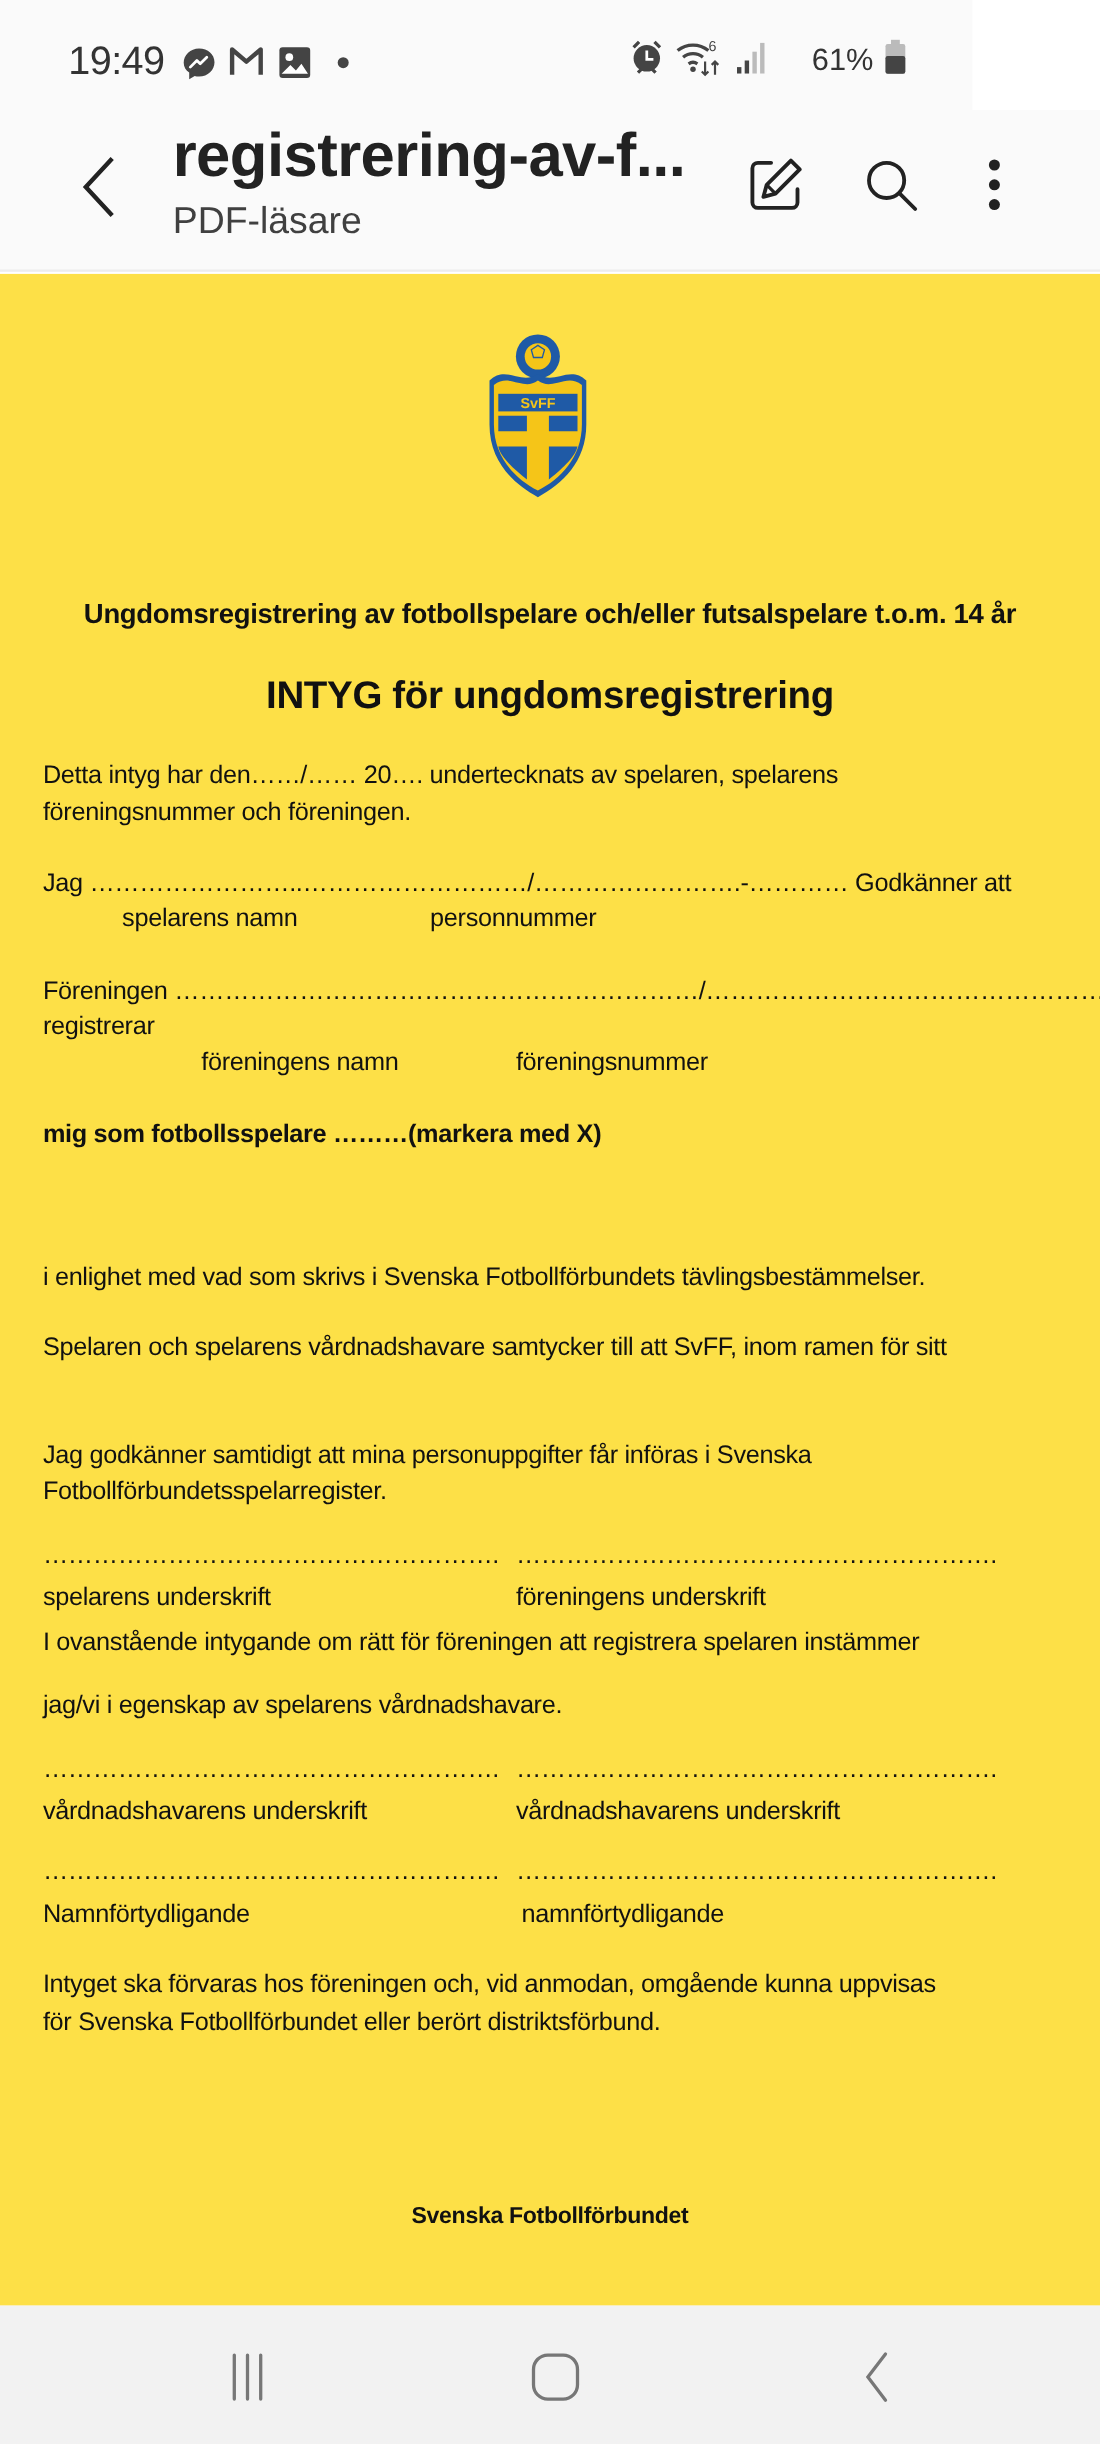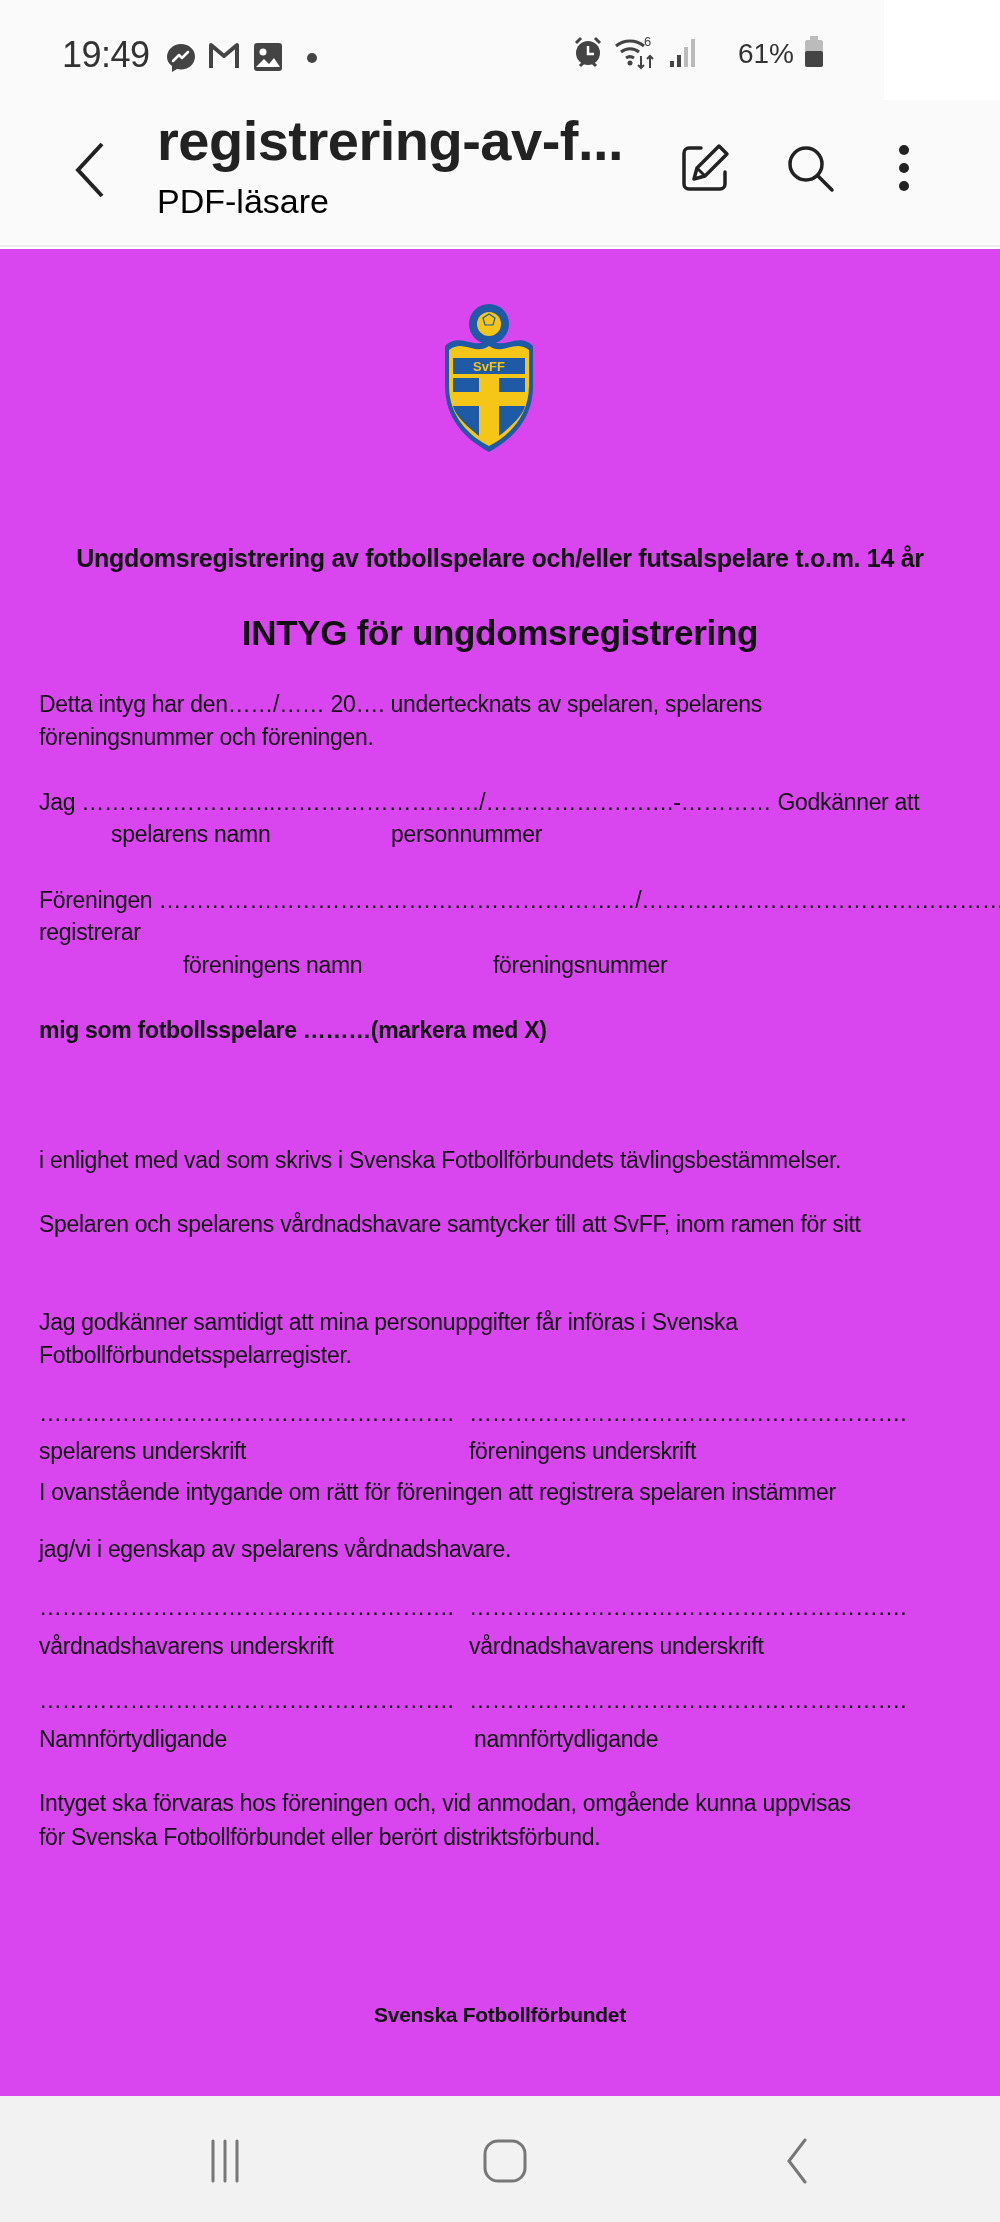--- a/index.html
+++ b/index.html
@@ -8,24 +8,24 @@
 
   .status-bar { position: absolute; left: 0; top: 0; width: 884px; height: 100px; background: #fafafa; }
   .status-time { position: absolute; left: 62px; top: 34px; font-size: 36px; color: #333; letter-spacing: -0.5px; }
   .sb-icon { position: absolute; top: 42px; }
   .status-right { position: absolute; right: 60px; top: 34px; display: flex; align-items: center; gap: 10px; }
   .battery-text { font-size: 28px; color: #333; margin-left: 32px; }
 
   .app-header { position: absolute; left: 0; top: 100px; width: 1000px; height: 147px; background: #fafafa; border-bottom: 2px solid #ececec; }
   .back-btn { position: absolute; left: 70px; top: 40px; width: 40px; height: 60px; }
   .doc-title { position: absolute; left: 157px; top: 8px; font-size: 56px; font-weight: bold; color: #222; letter-spacing: -0.5px; white-space: nowrap; }
-  .doc-subtitle { position: absolute; left: 157px; top: 82px; font-size: 34px; color: #000000; text-align: center; }
+  .doc-subtitle { position: absolute; left: 157px; top: 82px; font-size: 34px; color: #404040; text-align: center; }
   .hdr-btn { position: absolute; top: 38px; width: 60px; height: 60px; display: flex; align-items: center; justify-content: center; }
 
-  .pdf-page { position: absolute; left: 0; top: 249px; width: 1000px; height: 1847px; background: #d946ef; }
+  .pdf-page { position: absolute; left: 0; top: 249px; width: 1000px; height: 1847px; background: #fde047; }
   .logo { position: absolute; left: 441px; top: 53px; width: 96px; height: 152px; }
 
   .doc-text { position: absolute; font-family: "Liberation Sans", sans-serif; font-size: 23px; color: #111; line-height: 33px; white-space: nowrap; letter-spacing: -0.3px; }
   .bold { font-weight: bold; }
   .center { left: 0; width: 1000px; text-align: center; }
 
   .nav-bar { position: absolute; left: 0; top: 2096px; width: 1000px; height: 126px; background: #f2f2f2; }
   .nav-btn { position: absolute; top: 40px; width: 60px; height: 50px; display: flex; align-items: center; justify-content: center; }
 </style>
 </head>
@@ -143,21 +143,21 @@
   <div class="doc-text" style="left:39px; top:439px;">Detta intyg har den……/…… 20…. undertecknats av spelaren, spelarens</div>
   <div class="doc-text" style="left:39px; top:472px;">föreningsnummer och föreningen.</div>
 
   <div class="doc-text" style="left:39px; top:537px;">Jag ……………………..………………………/…………………….-………… Godkänner att</div>
   <div class="doc-text" style="left:111px; top:569px;">spelarens namn</div>
   <div class="doc-text" style="left:391px; top:569px;">personnummer</div>
 
   <div class="doc-text" style="left:39px; top:635px;">Föreningen ………………………………………………………/……………………………………………….</div>
   <div class="doc-text" style="left:39px; top:667px;">registrerar</div>
   <div class="doc-text" style="left:183px; top:700px;">föreningens namn</div>
-  <div class="doc-text" style="left:469px; top:700px;margin-left:24px;">föreningsnummer</div>
+  <div class="doc-text" style="left:469px; top:700px;">föreningsnummer</div>
 
   <div class="doc-text bold" style="left:39px; top:765px;">mig som fotbollsspelare ………(markera med X)</div>
 
   <div class="doc-text" style="left:39px; top:895px;">i enlighet med vad som skrivs i Svenska Fotbollförbundets tävlingsbestämmelser.</div>
 
   <div class="doc-text" style="left:39px; top:959px;">Spelaren och spelarens vårdnadshavare samtycker till att SvFF, inom ramen för sitt</div>
 
   <div class="doc-text" style="left:39px; top:1057px;">Jag godkänner samtidigt att mina personuppgifter får införas i Svenska</div>
   <div class="doc-text" style="left:39px; top:1090px;">Fotbollförbundetsspelarregister.</div>
 

